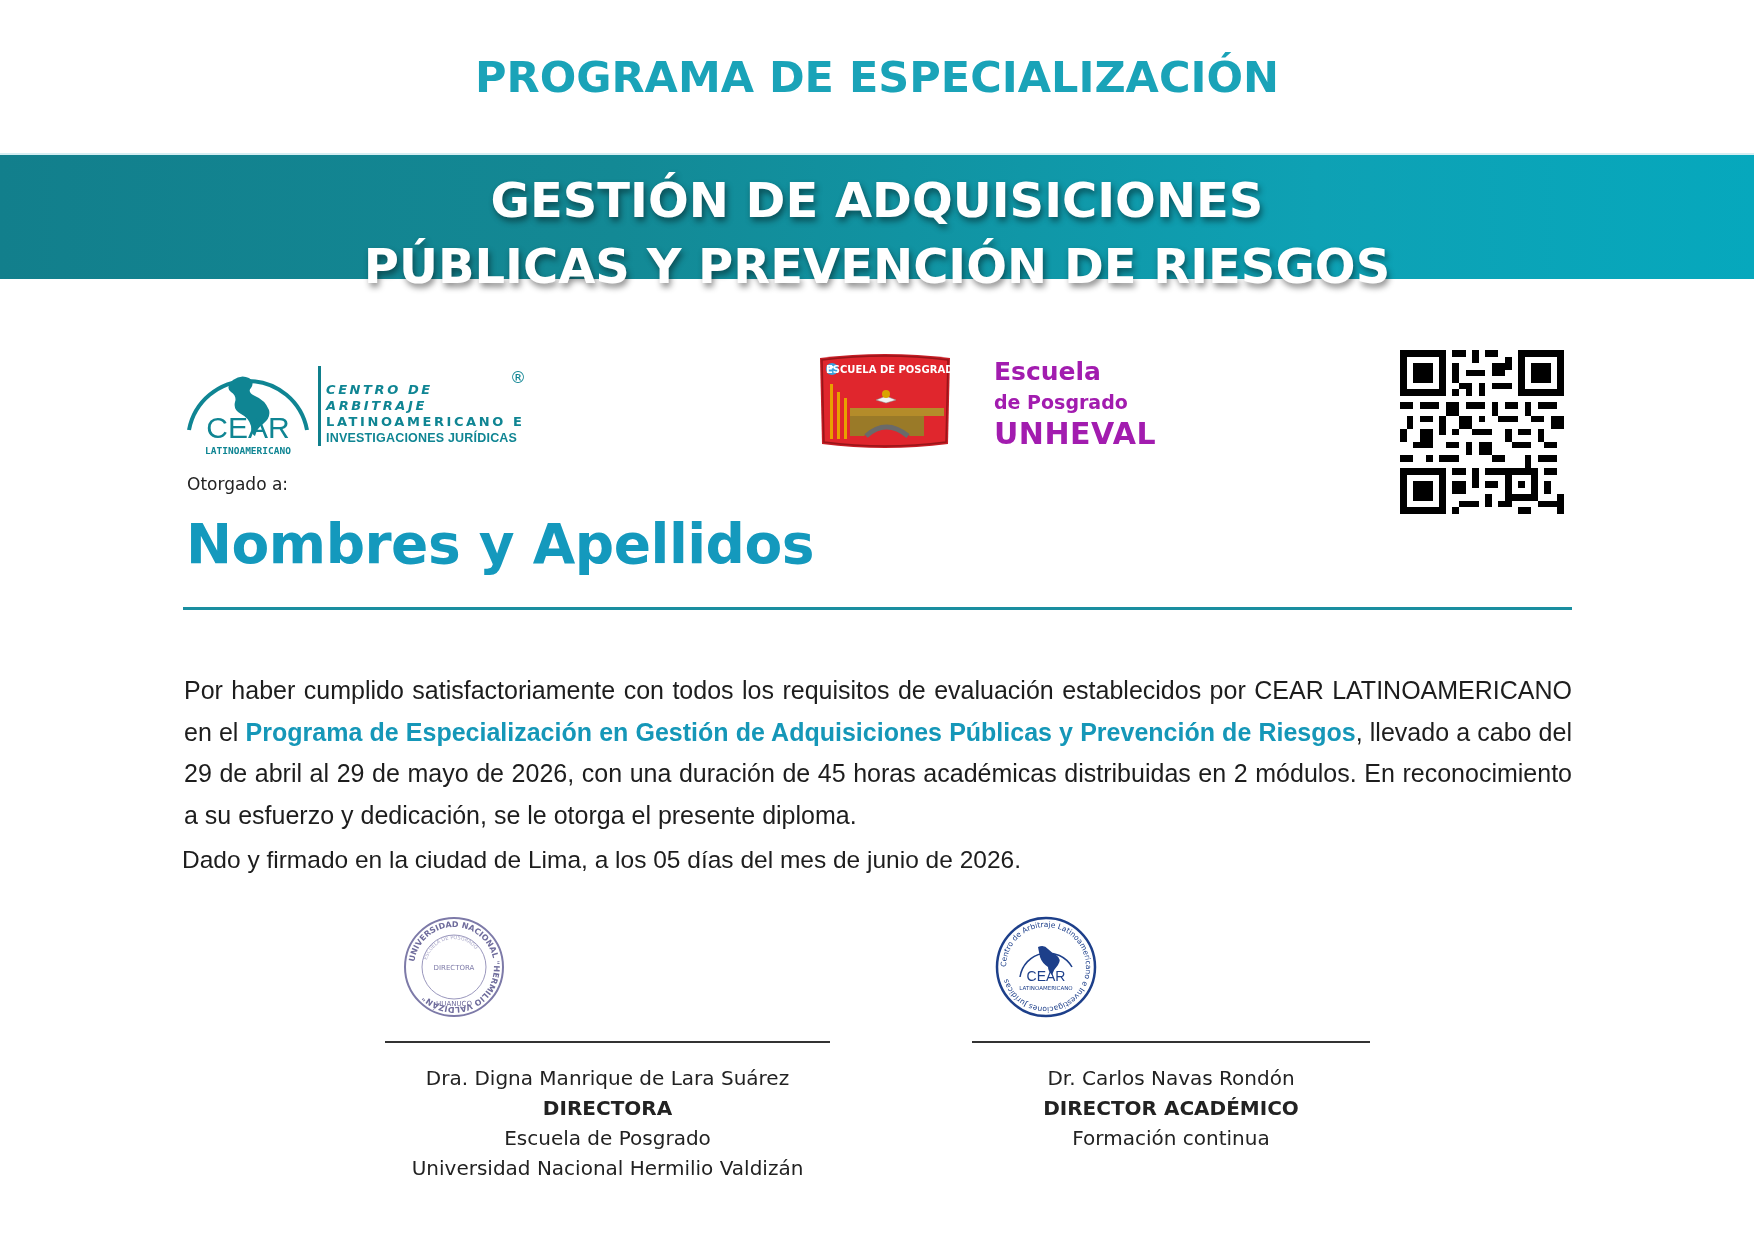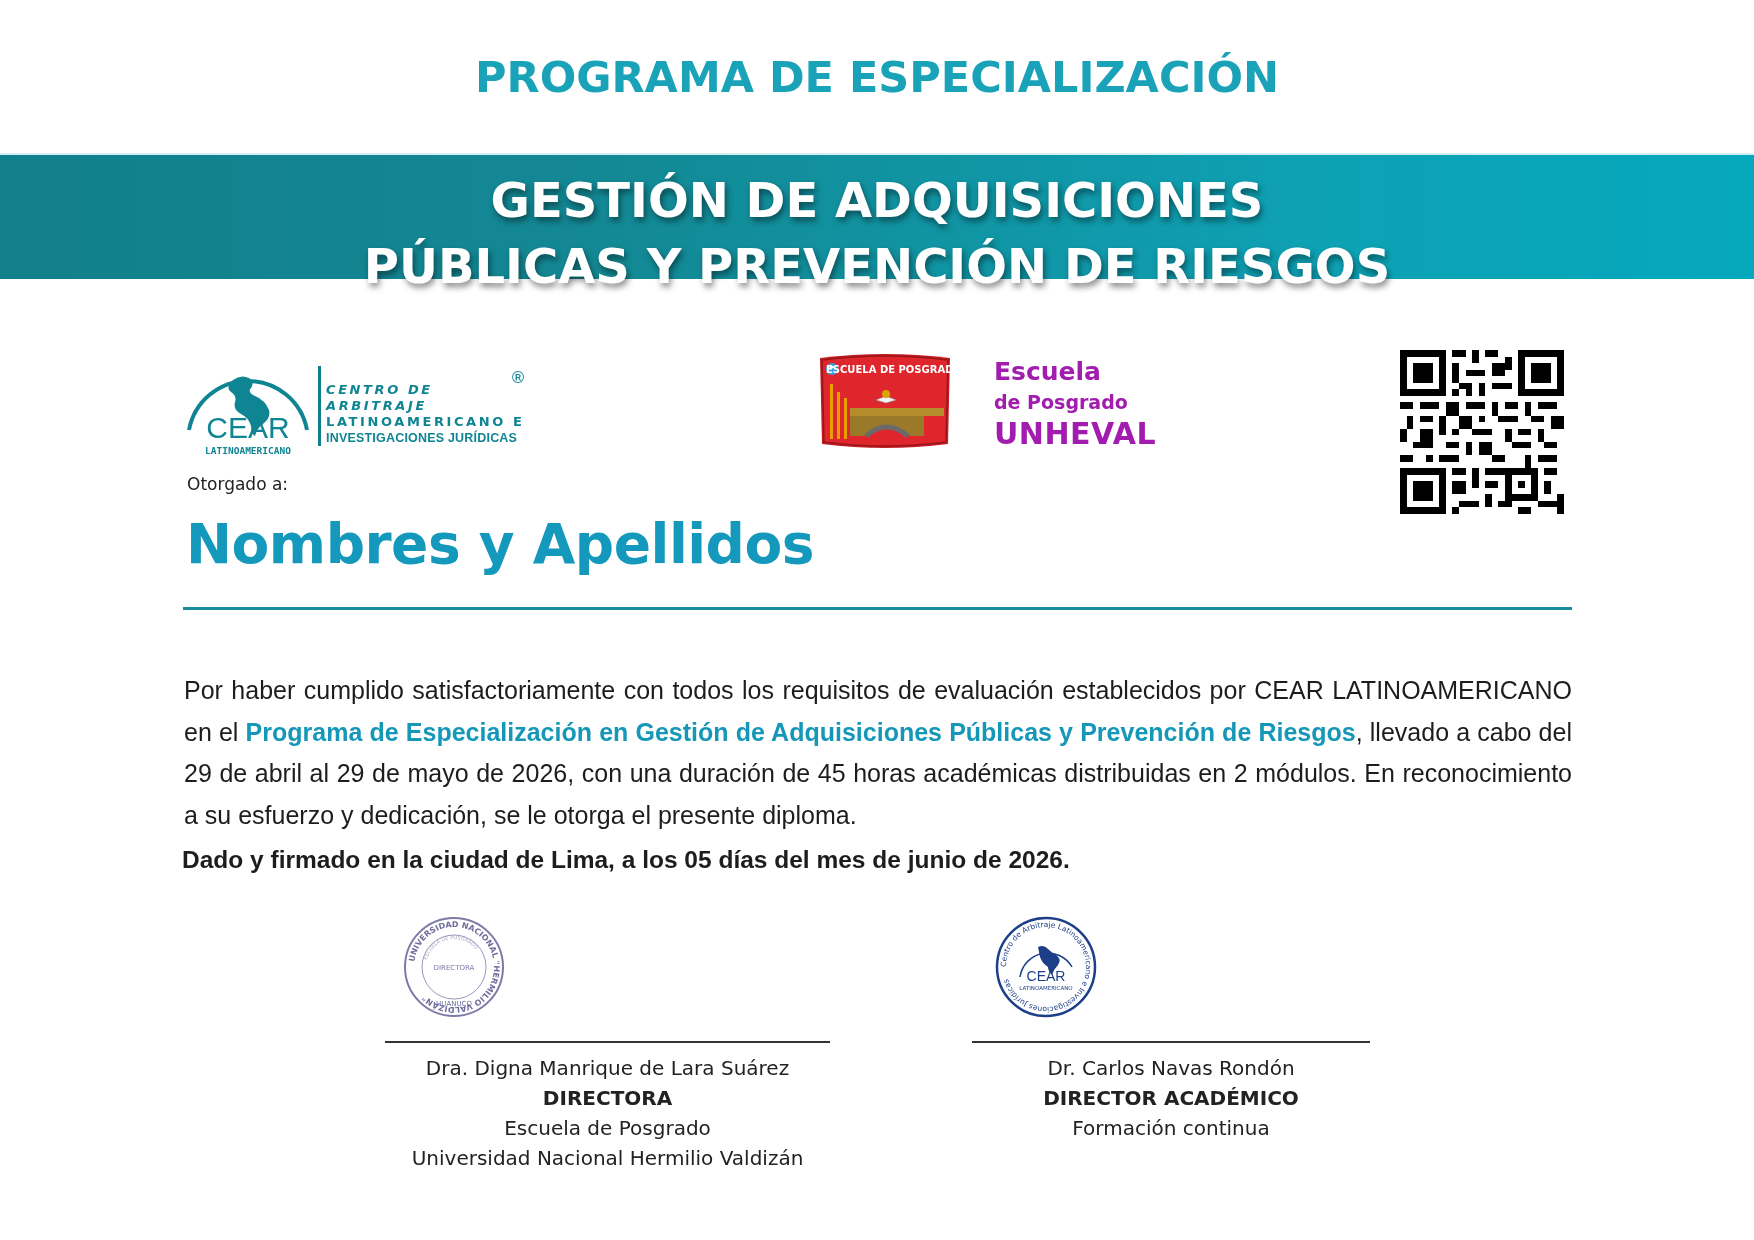--- a/index.html
+++ b/index.html
@@ -57,31 +57,31 @@
 
     .body-text {
       position: absolute; left: 184px; top: 622px; width: 1388px;
       font-family: "Liberation Sans", sans-serif; font-size: 25px; line-height: 41.5px;
       text-align: justify; color: #1d1d1d; margin-top: 48px;
     }
     .body-text .hl { color: #1597b8; font-weight: bold; }
 
     .date-line {
       position: absolute; left: 182px; top: 846px; font-family: "Liberation Sans", sans-serif;
-      font-size: 24.5px; color: #1d1d1d; font-weight: bold;
+      font-size: 24.5px; color: #1d1d1d;
     }
 
     .sig { position: absolute; text-align: center; font-family: "DejaVu Sans", sans-serif; color: #222; }
     .sig-left { left: 385px; top: 915px; width: 445px; }
     .sig-right { left: 972px; top: 915px; width: 398px; }
     .sig .stamp { width: 104px; height: 104px; margin: 0 auto; display: block; }
     .sig-left .stamp { margin-left: 17px; }
     .sig-right .stamp { margin-left: 22px; }
     .sig .rule { height: 2px; background: #333; margin-top: 22px; }
-    .sig .n1 { font-size: 20px; line-height: 30px; margin-top: 10px; }
+    .sig .n1 { font-size: 20px; line-height: 30px; margin-top: 20px; }
     .sig .n2 { font-size: 20px; line-height: 30px; font-weight: bold; }
     .sig .n3 { font-size: 20px; line-height: 30px; }
     .sig .n4 { font-size: 20px; line-height: 30px; }
   </style>
 </head>
 <body>
 
 <div class="top-title">PROGRAMA DE ESPECIALIZACIÓN</div>
 
 <div class="banner">

